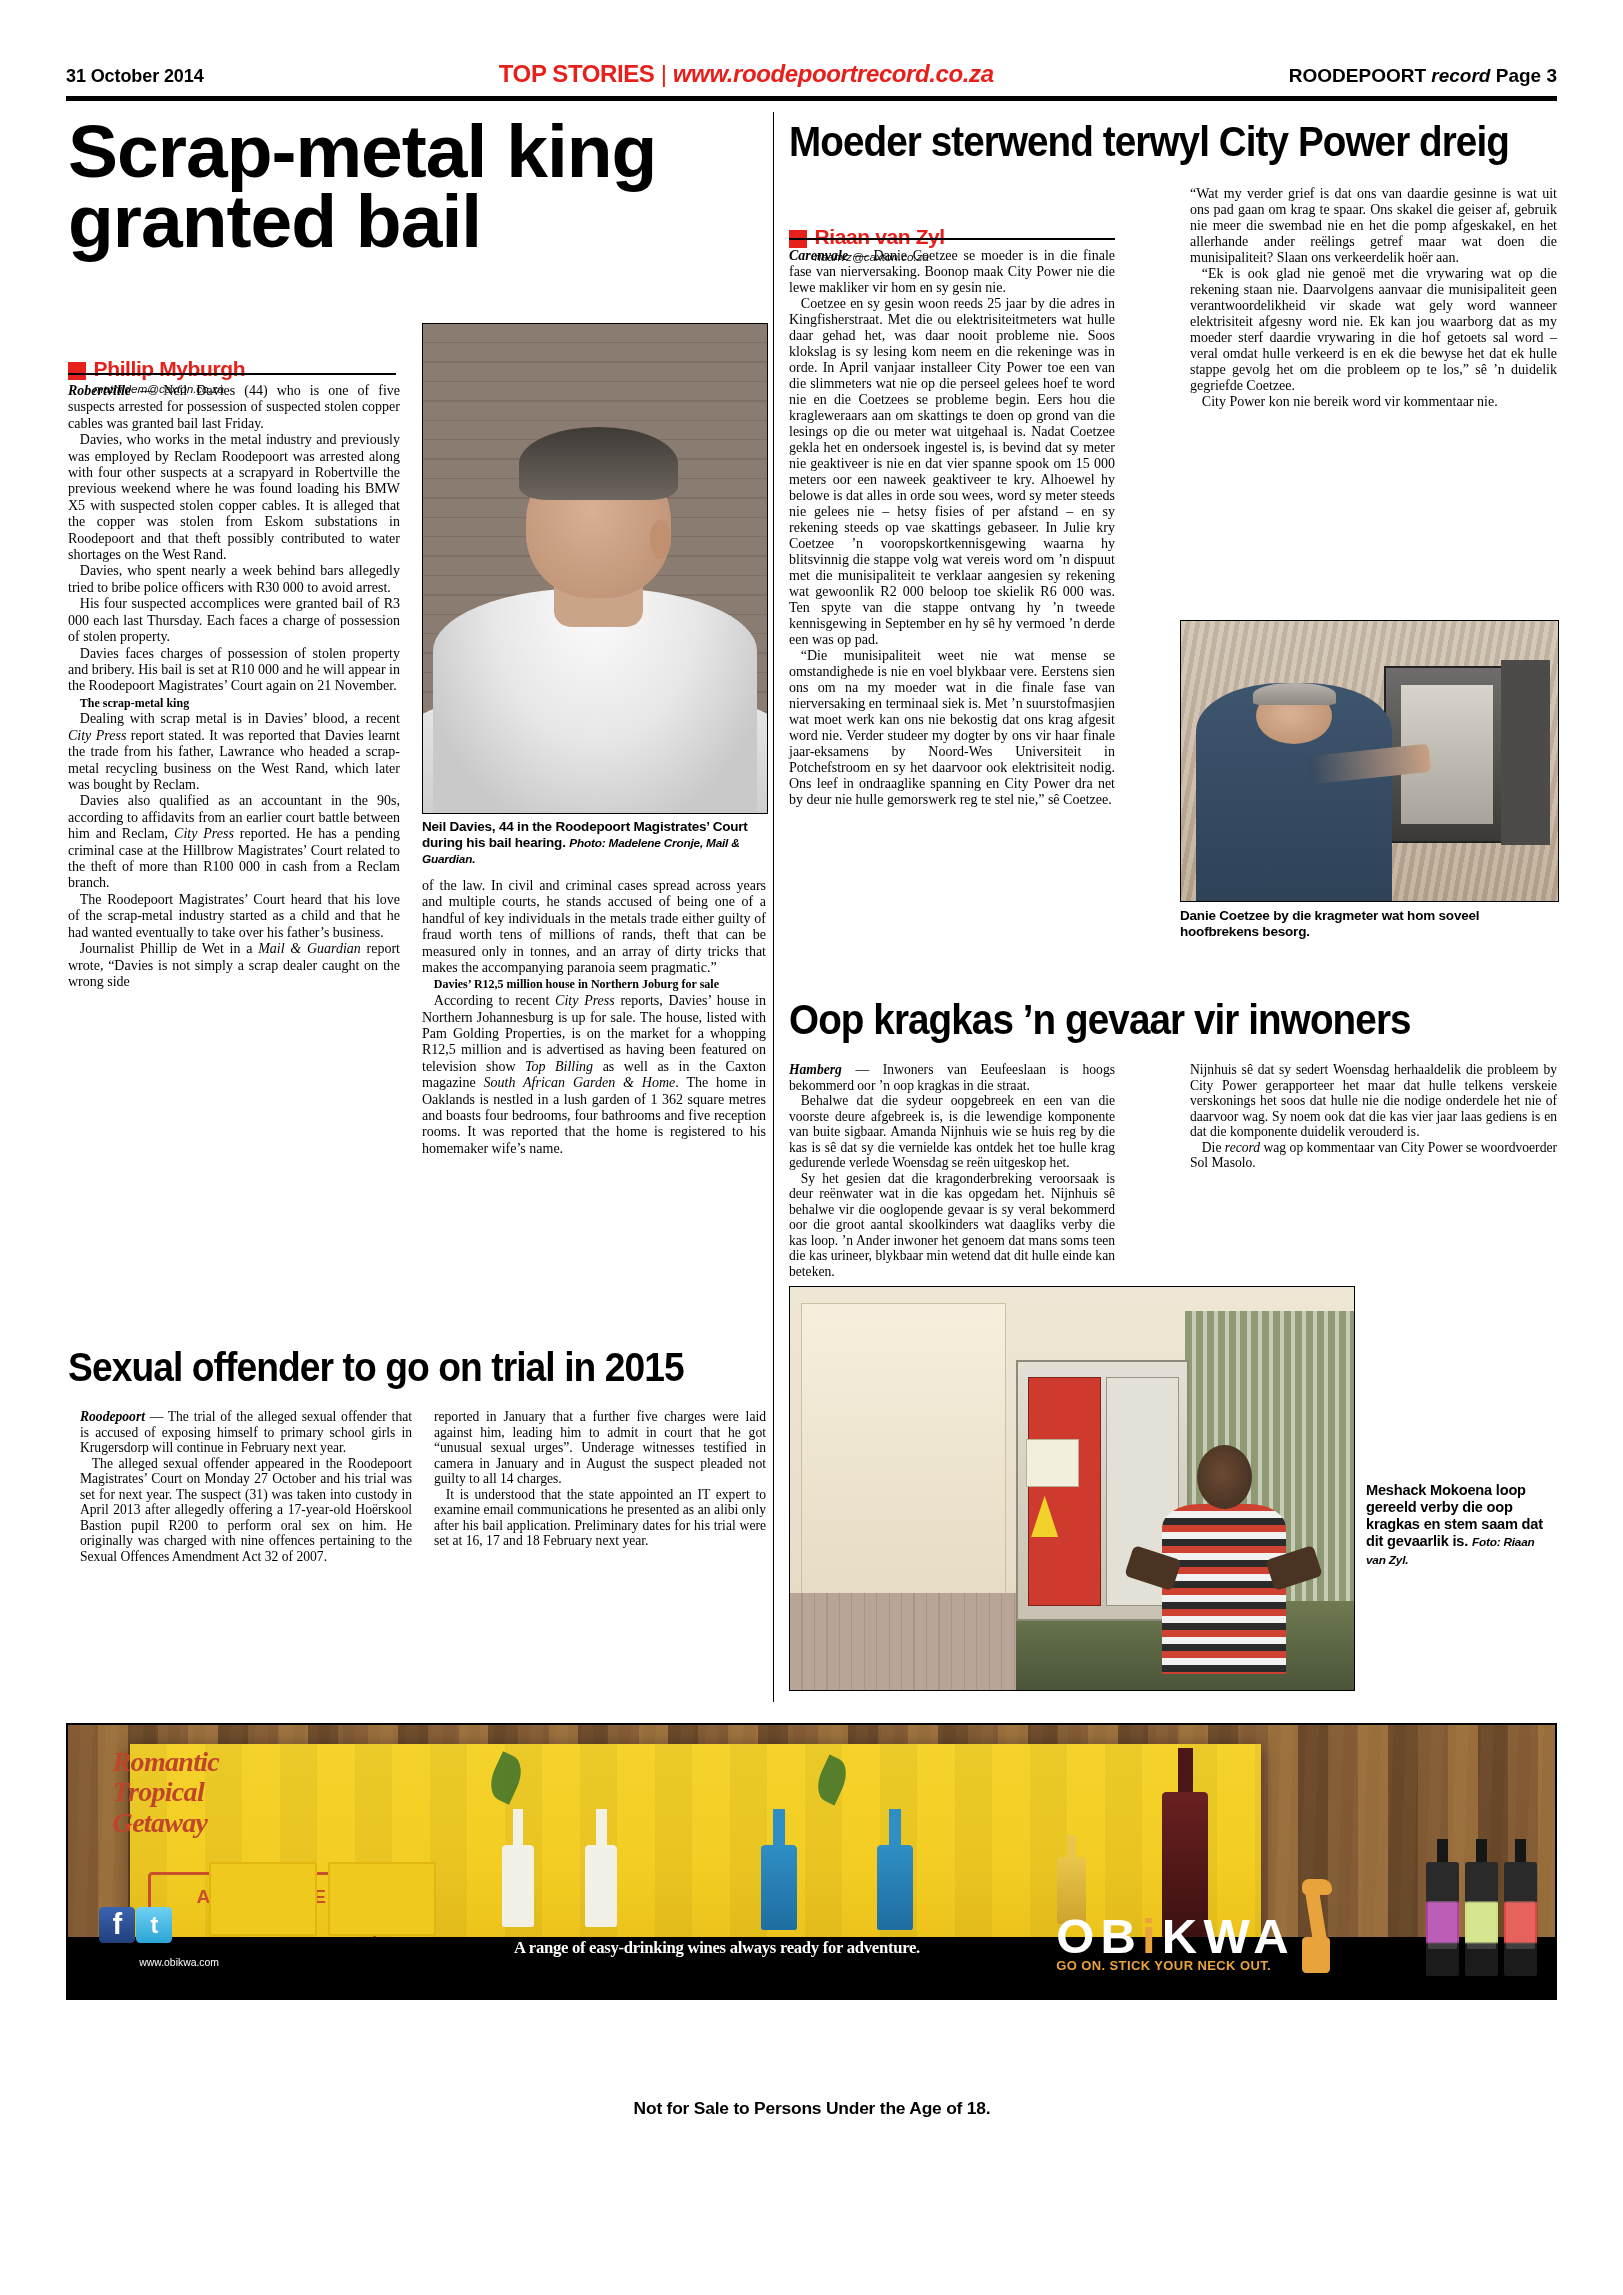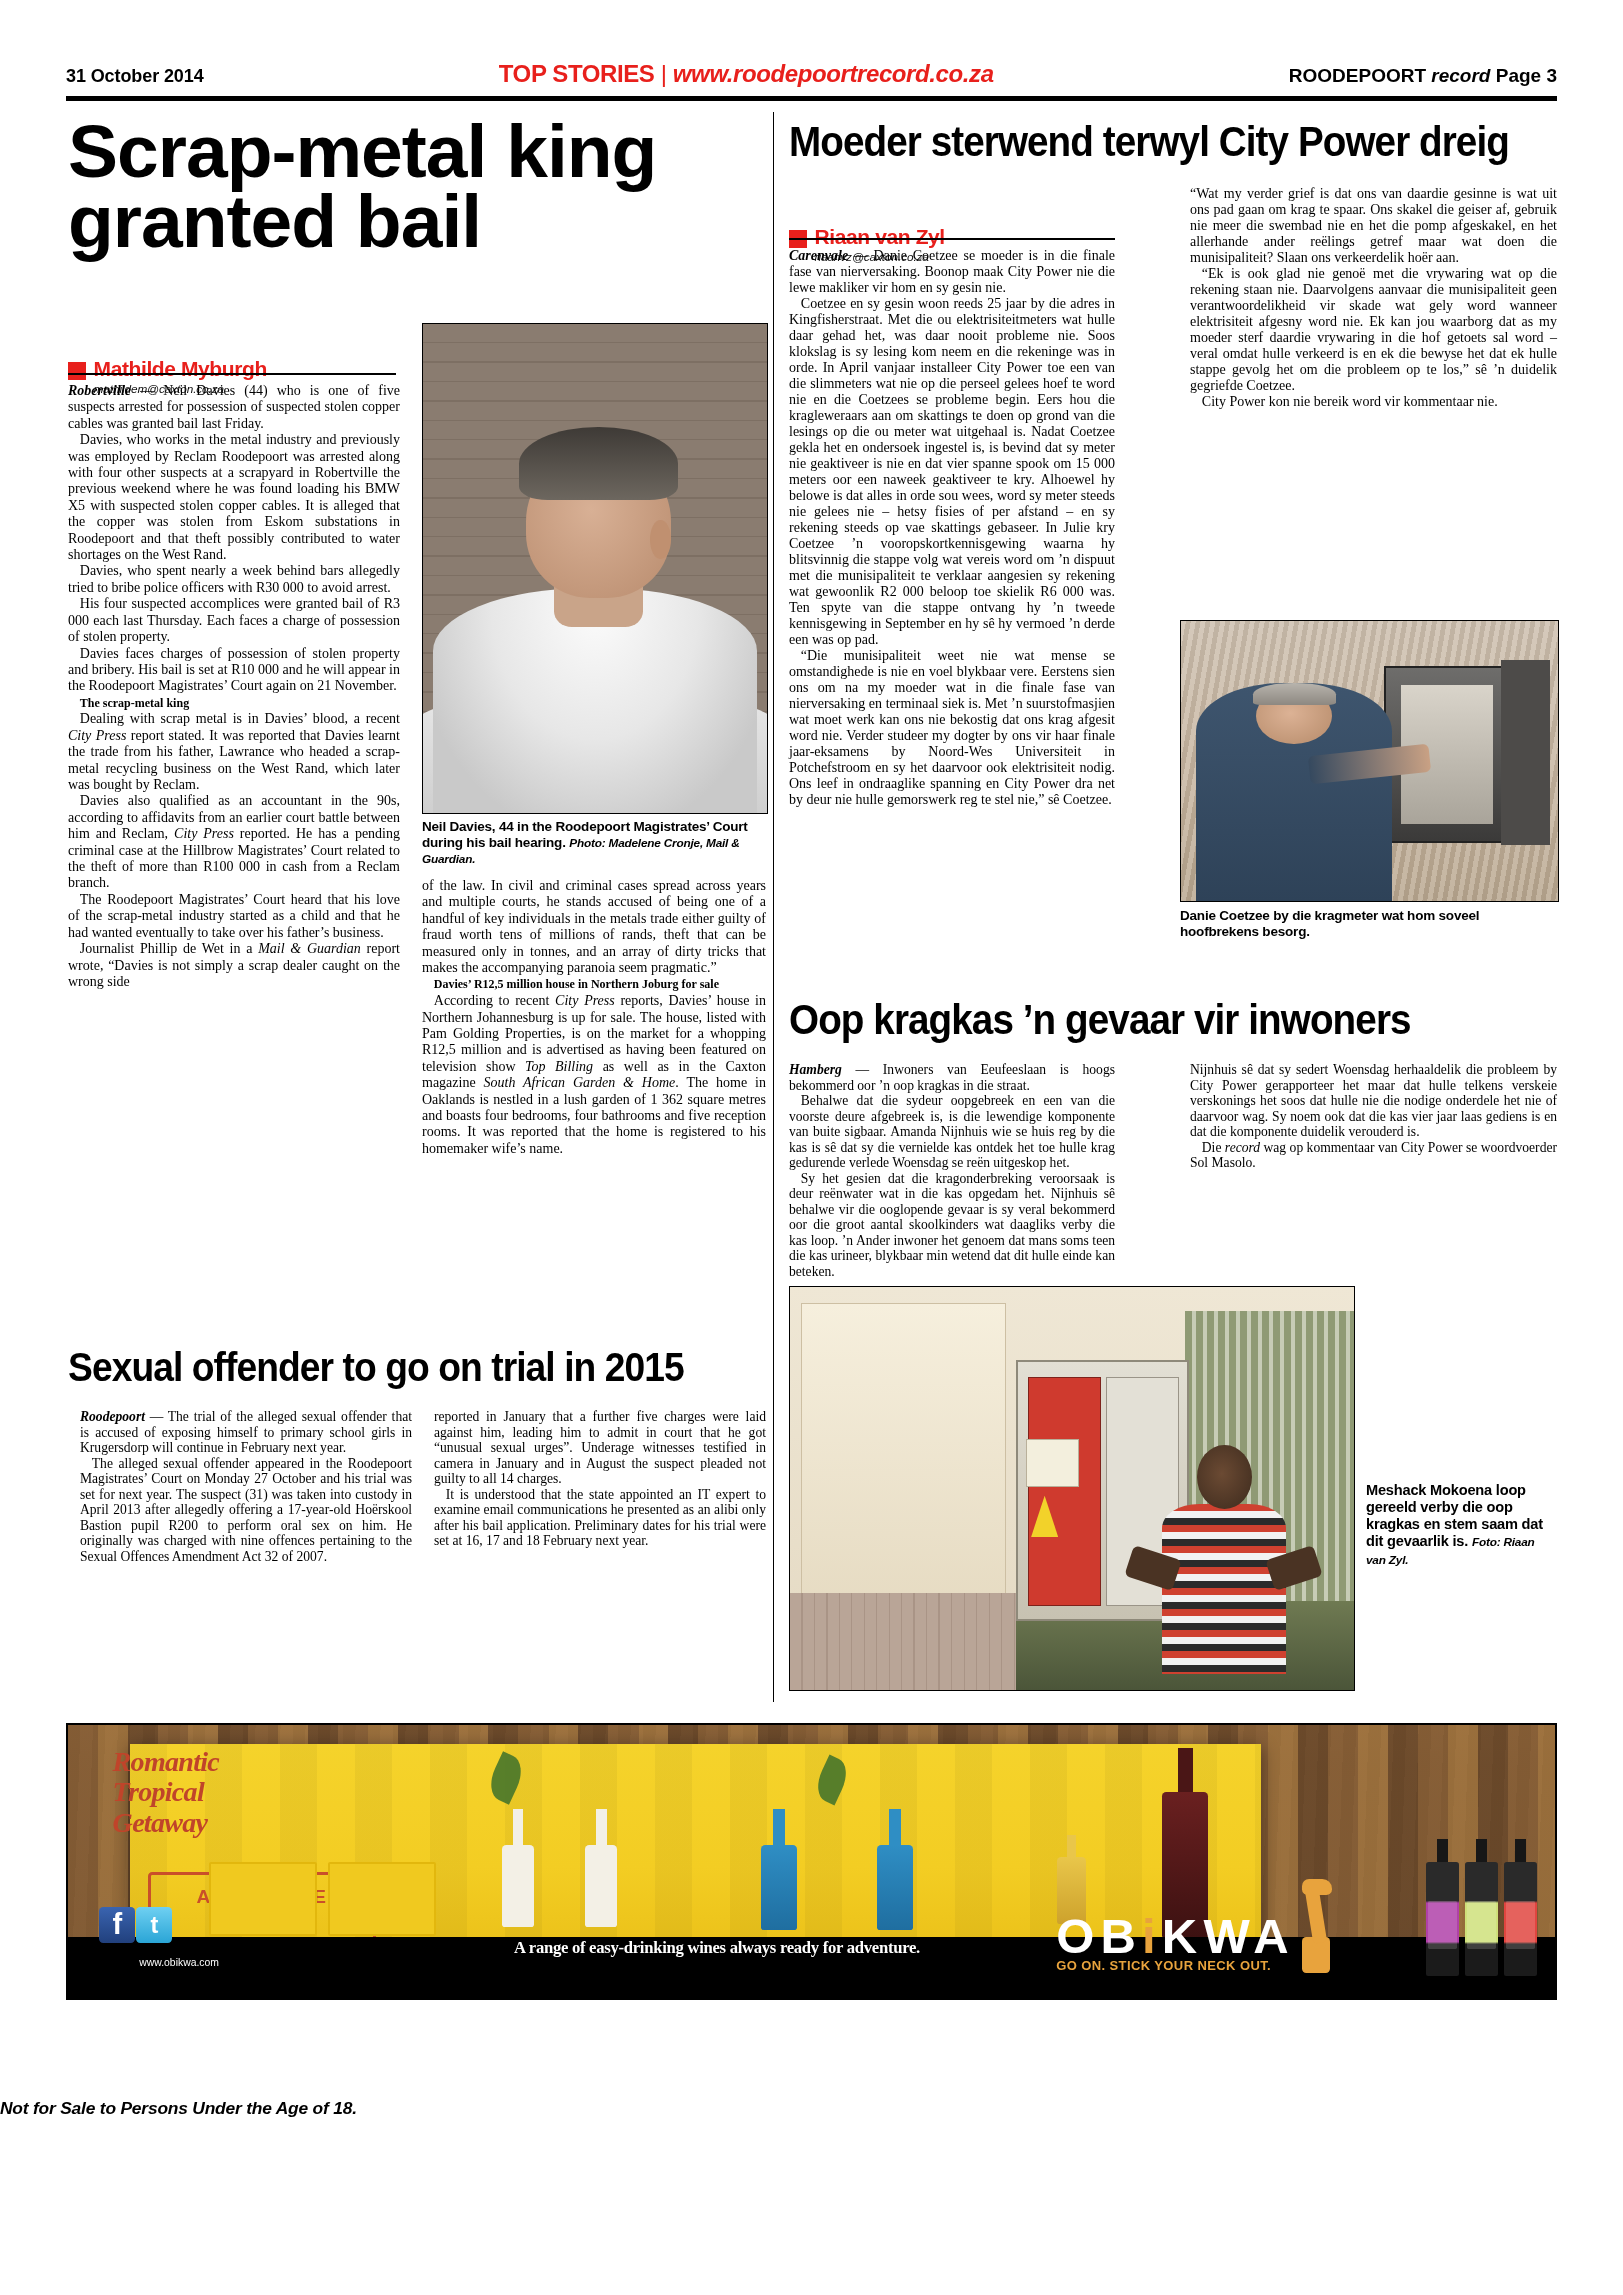--- a/index.html
+++ b/index.html
@@ -168,22 +168,22 @@
   .ad .brand .i{color:#e8a33d;}
   .ad .slogan{color:#e8a33d;font-family:"Liberation Sans",sans-serif;font-weight:bold;font-size:13px;letter-spacing:0.4px;}
   .ad .giraffe{position:absolute;right:14.4%;bottom:9%;width:50px;height:104px;}
   .ad .gbody{position:absolute;left:11px;bottom:0;width:28px;height:36px;background:#e8a33d;border-radius:4.2px;}
   .ad .gneck{position:absolute;left:18px;bottom:30.5px;width:14px;height:54px;background:#e8a33d;transform:rotate(-9deg);border-radius:4.2px;}
   .ad .ghead{position:absolute;left:11px;bottom:78px;width:30.5px;height:16.7px;background:#e8a33d;border-radius:7px 9.7px 5.6px 5.6px;}
   .ad .minibottles{position:absolute;right:1.2%;bottom:8%;display:flex;gap:6.2px;align-items:flex-end;}
   .ad .mb{width:33px;height:114px;border-radius:2.8px 2.8px 2.1px 2.1px;position:relative;}
   .ad .mb:before{content:"";position:absolute;left:34%;right:34%;bottom:100%;height:23.6px;background:#171717;}
   .ad .mb .lbl{position:absolute;left:2.1px;right:2.1px;top:34%;height:42%;background:rgba(255,255,255,.16);border-radius:1.4px;}
-  .adnote{position:absolute;left:0;right:0;top:2098px;text-align:left;
-    font-family:"Liberation Sans",sans-serif;font-weight:bold;font-size:17.4px;color:#000;letter-spacing:-0.2px;font-style:italic;}
+  .adnote{position:absolute;left:0;right:0;top:2098px;text-align:center;
+    font-family:"Liberation Sans",sans-serif;font-weight:bold;font-size:17.4px;color:#000;letter-spacing:-0.2px;}
 </style>
 </head>
 <body>
 
 <div class="page">
 
   <div class="masthead">
     <div class="mh-date">31 October 2014</div>
     <div class="mh-center">
       <span class="red">
@@ -203,21 +203,21 @@
   <div class="vrule" style="left:773px;top:112px;height:1590px;"></div>
 
   <h1 class="hl hl-main" style="position:absolute;left:68px;top:117px;width:694px;">
     <span>Scrap-metal king</span><br>
     <span>granted bail</span>
   </h1>
 
   <div class="byline" style="left:68px;top:318px;width:305px;">
     <div class="by-sq"></div>
     <div>
-      <div class="by-name">Mathilde Myburgh</div>
+      <div class="by-name">Phillip Myburgh</div>
       <div class="by-mail">mathildem@caxton.co.za</div>
     </div>
   </div>
   <div class="by-rule" style="left:68px;top:373px;width:328px;"></div>
 
   <div class="photo ph1" style="left:422px;top:323px;width:344px;height:489px;">
     <div class="wall"></div>
     <div class="shoulder"></div>
     <div class="shirt"></div>
     <div class="neck"></div>

